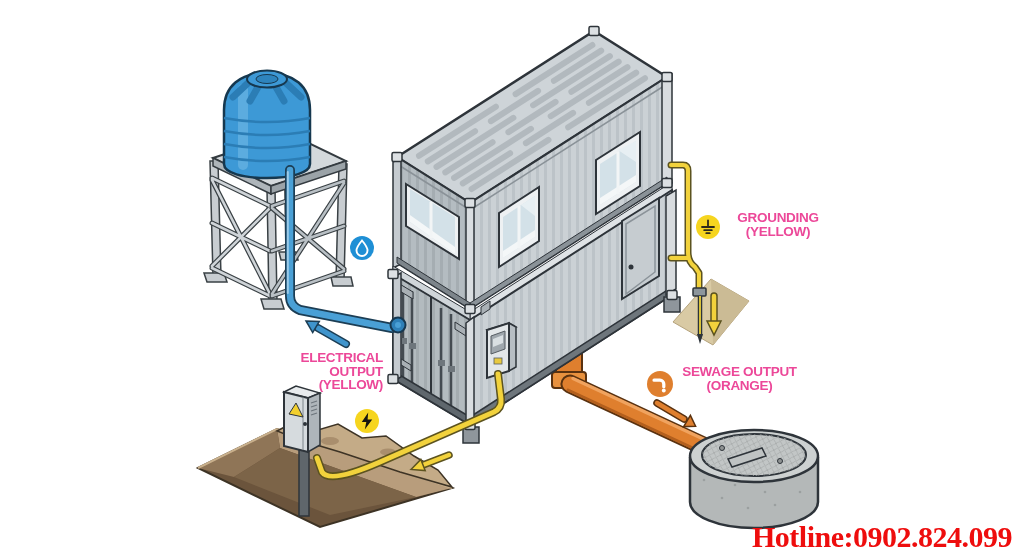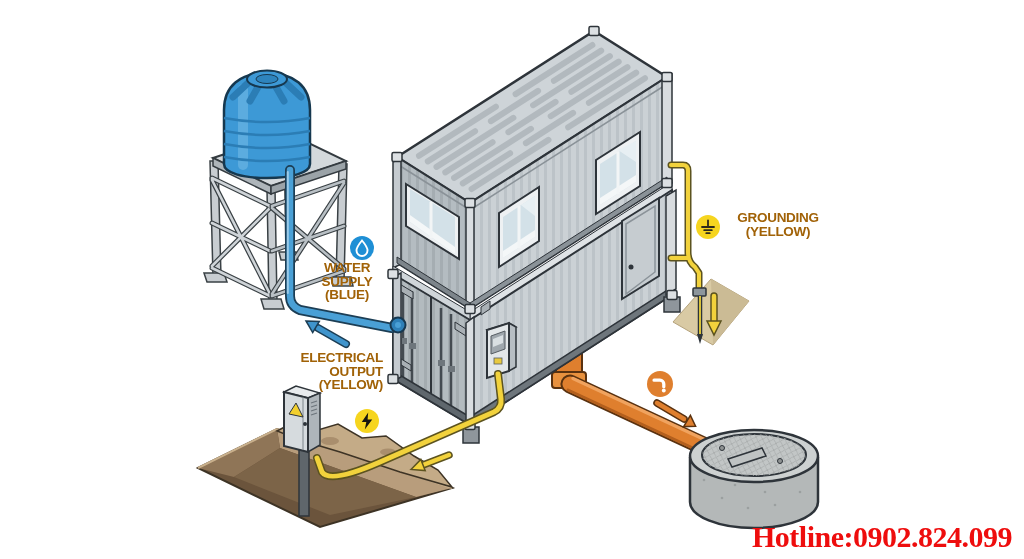--- a/index.html
+++ b/index.html
@@ -1,21 +1,21 @@
 <!DOCTYPE html>
 <html><head>
 <meta charset="utf-8">
 <style>
   html,body{margin:0;padding:0;}
   body{width:1024px;height:559px;position:relative;background:#ffffff;overflow:hidden;
        font-family:"Liberation Sans",sans-serif;}
   #stage{position:absolute;inset:0;}
   svg.scene{position:absolute;left:0;top:0;}
   .lbl{position:absolute;font-weight:bold;font-size:13.5px;line-height:13.5px;
-       letter-spacing:-0.3px;color:#a16207;white-space:nowrap;}
+       letter-spacing:-0.3px;color:#ec4899;white-space:nowrap;}
   .lbl div{pointer-events:none;}
   .center{text-align:center;}
   .right{text-align:right;}
   .icon{position:absolute;}
   .icon svg{display:block;}
   #hotline{position:absolute;right:12px;top:520px;
            font-family:"Liberation Serif",serif;font-weight:bold;
            font-size:30px;color:#ee0d0d;letter-spacing:-0.5px;text-align:center;}
 </style>
 </head>
@@ -338,29 +338,28 @@
   </svg>
 </div>
 <div class="icon" style="left:647px;top:371px;">
   <svg width="26" height="26" viewBox="0 0 24 24">
     <circle cx="12" cy="12" r="12" fill="#df7f2e"></circle>
     <path d="M6.5,8.5 L12,8.5 A3.5,3.5 0 0 1 15.5,12 L15.5,14.5" fill="none" stroke="#ffffff" stroke-width="3" stroke-linecap="round"></path>
     <circle cx="15.5" cy="18" r="1.8" fill="#ffffff"></circle>
   </svg>
 </div>
 
-<div class="lbl center" style="left:299px;top:261px;width:96px;">
-  <div>WATER</div>
-  <div>SUPPLY</div>
-  <div>(BLUE)</div>
-</div>
 <div class="lbl right" style="left:253px;top:351px;width:130px;">
   <div>ELECTRICAL</div>
   <div>OUTPUT</div>
   <div>(YELLOW)</div>
 </div>
 <div class="lbl center" style="left:722px;top:211px;width:112px;">
   <div>GROUNDING</div>
   <div>(YELLOW)</div>
 </div>
+<div class="lbl center" style="left:676px;top:365px;width:127px;">
+  <div>SEWAGE OUTPUT</div>
+  <div>(ORANGE)</div>
+</div>
 
 <div id="hotline">Hotline:0902.824.099</div>
 </div>
 
 </body></html>

